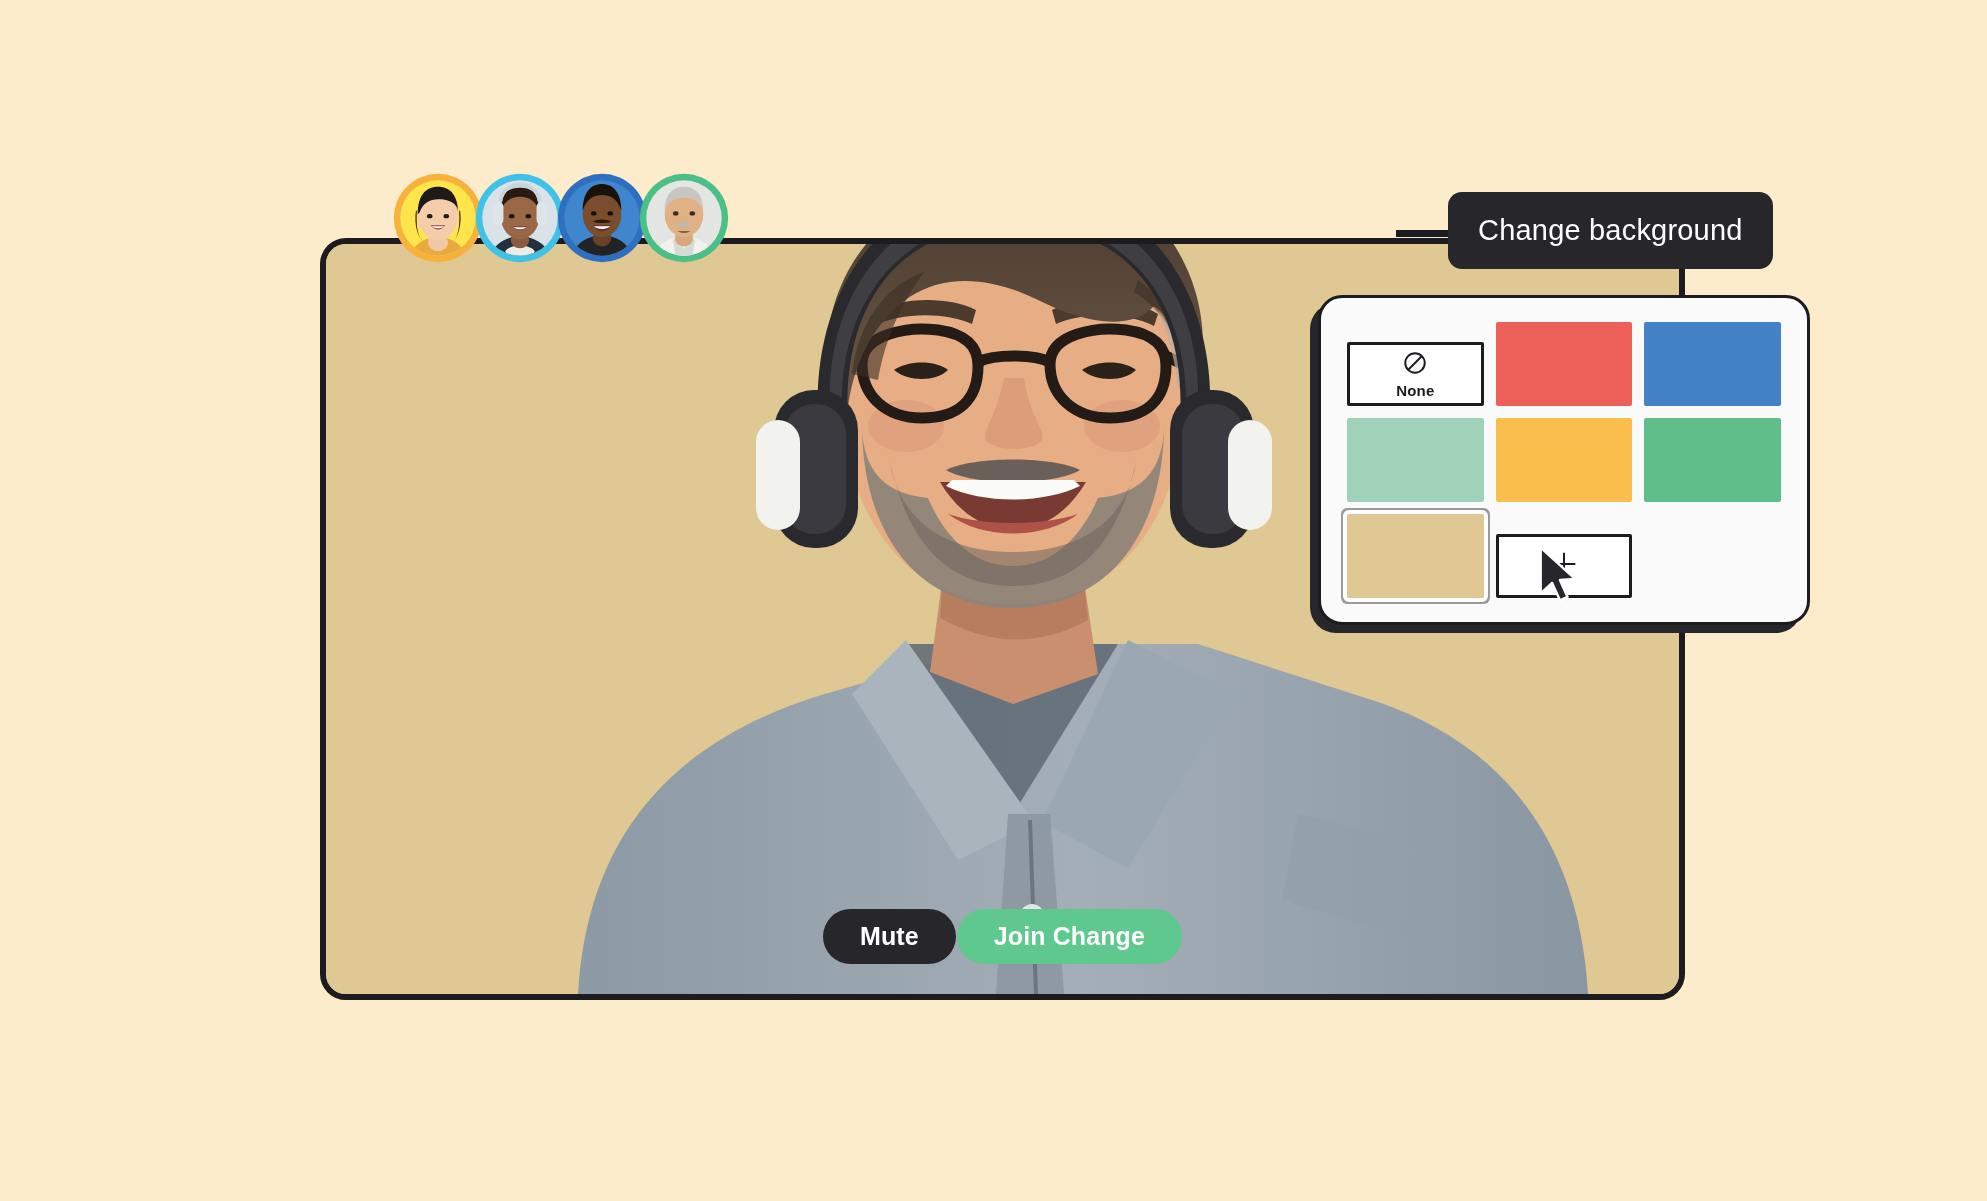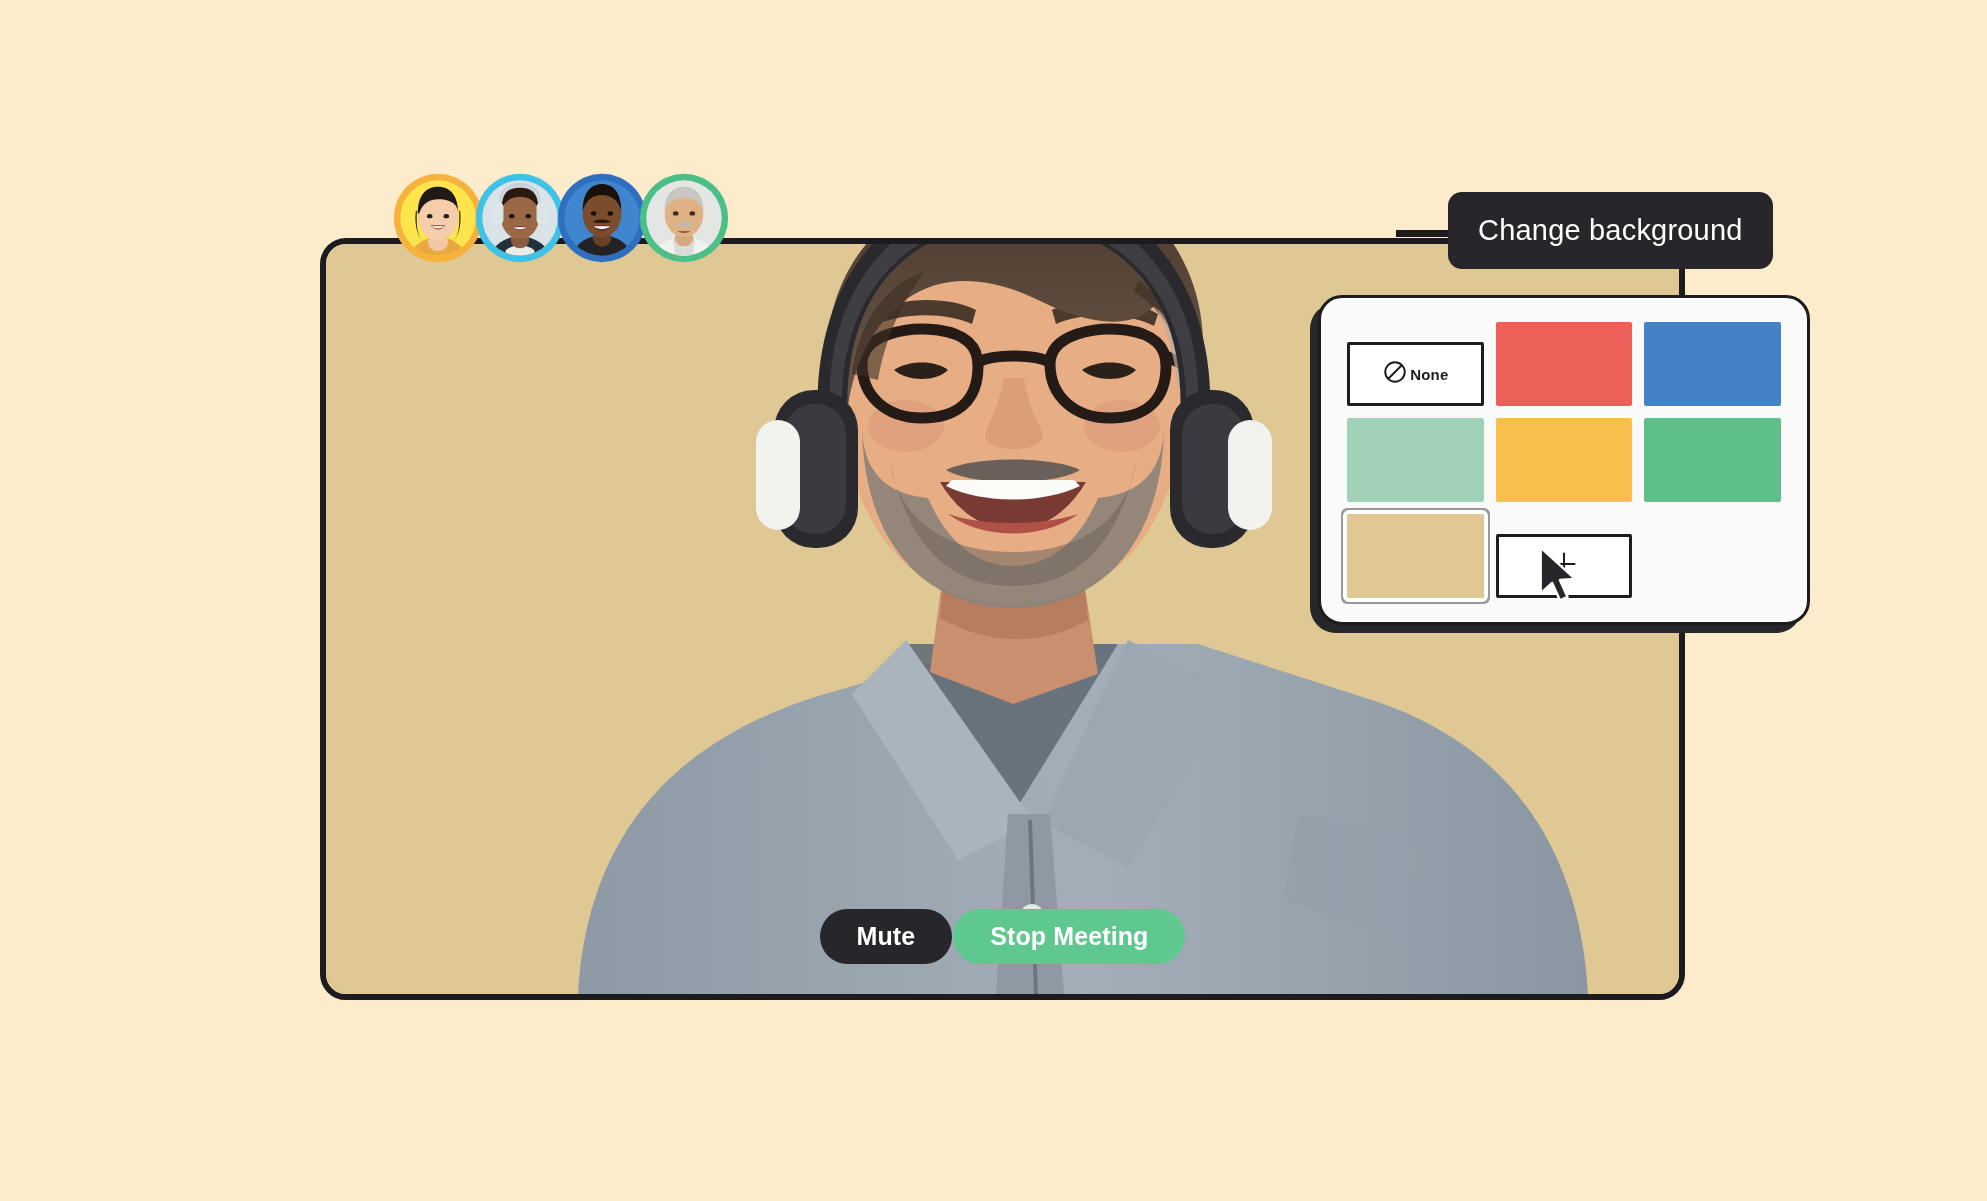--- a/index.html
+++ b/index.html
@@ -156,21 +156,21 @@
     position: relative;
     border-radius: 2px;
     box-sizing: border-box;
     cursor: pointer;
   }
   .swatch-plain { border: none; }
   .swatch-outline {
     background: #FFFFFF;
     border: 3px solid #1C1C20;
     display: flex;
-    flex-direction: row;
+    flex-direction: column;
     align-items: center;
     justify-content: center;
     gap: 2px;
     margin-top: 20px;
   }
   .swatch-label {
     font-size: 15px;
     font-weight: 700;
     color: #1C1C20;
     letter-spacing: .2px;
@@ -289,21 +289,21 @@
         <g>
           <rect x="732" y="216" width="84" height="158" rx="40" fill="#2A2A2E"></rect>
           <rect x="744" y="230" width="62" height="130" rx="30" fill="#3A3A40"></rect>
           <rect x="790" y="246" width="44" height="110" rx="22" fill="#F2F2EE"></rect>
         </g>
       </g>
     </svg>
 
     <div id="controls">
       <button class="ctl-btn ctl-dark">Mute</button>
-      <button class="ctl-btn ctl-green">Stop Meeting</button>
+      <button class="ctl-btn ctl-green">Join Change</button>
     </div>
   </div>
 
   <div id="avatars">
 
     <div class="avatar">
       <svg viewBox="0 0 100 100">
         <circle cx="50" cy="50" r="48" fill="#F7B23C"></circle>
         <circle cx="50" cy="50" r="41" fill="#FDE54B"></circle>
         <g clip-path="url(#c1)">

